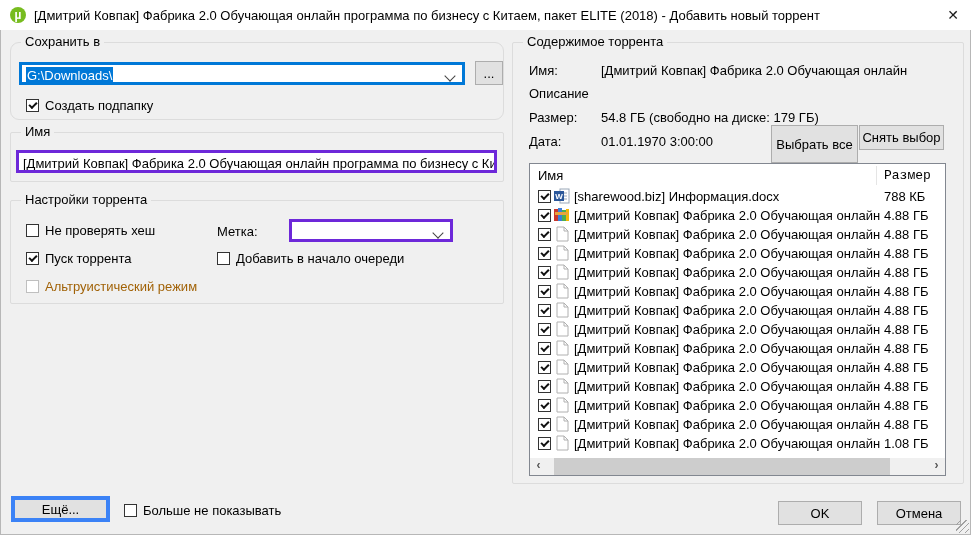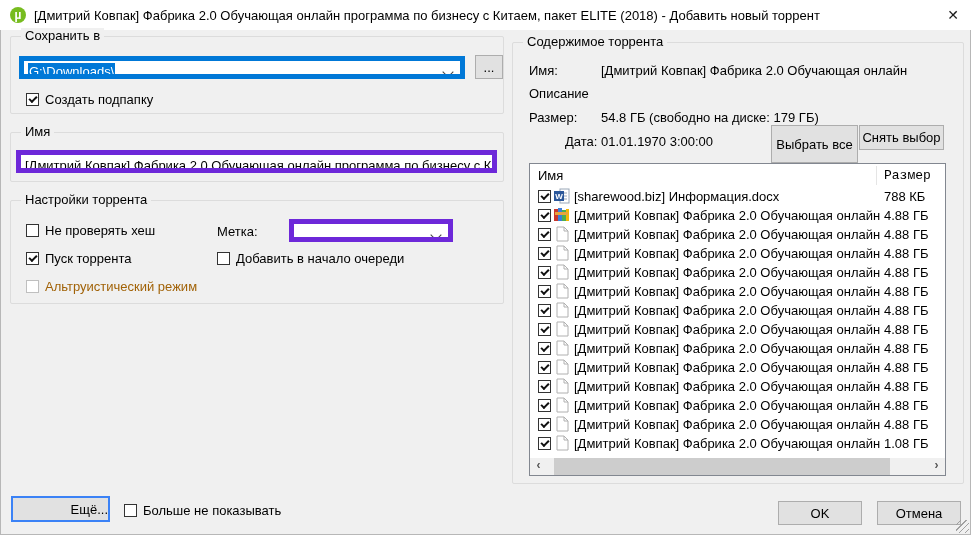--- a/index.html
+++ b/index.html
@@ -10,30 +10,30 @@
   .titlebar{position:absolute;left:0;top:0;width:100%;height:30px;background:#fff;}
   .app-icon{position:absolute;left:10px;top:7px;width:16px;height:16px;border-radius:50%;
             background:#77bc1f;color:#fff;font-weight:bold;font-size:12px;line-height:16px;text-align:center;}
   .title-text{position:absolute;left:34px;top:8px;white-space:nowrap;overflow:hidden;width:870px;}
   .close-btn{position:absolute;right:8px;top:6px;width:20px;height:18px;text-align:center;
              font-size:14px;line-height:18px;color:#1a1a1a;cursor:default;}
   
   .group{position:absolute;border:1px solid #dcdcdc;border-radius:2px;}
   .group>.glabel{position:absolute;top:-9px;left:10px;background:#f0f0f0;padding:0 4px;white-space:nowrap;}
   
-  .combo,.textbox{position:absolute;background:#fff;border:5px solid #6d28d9;height:23px;
+  .combo,.textbox{position:absolute;background:#fff;border:3px solid #6d28d9;height:23px;
                   box-sizing:border-box;line-height:21px;padding:0 4px;white-space:nowrap;overflow:hidden;}
   .combo.focused{border-color:#0078d7;}
   .combo .sel{background:#0078d7;color:#fff;padding:1px 1px;}
   .chev{position:absolute;right:8px;top:7px;width:7px;height:7px;border-left:1px solid #444;
         border-bottom:1px solid #444;transform:rotate(-45deg);}
   
   .btn{position:absolute;background:#e1e1e1;border:1px solid #adadad;box-sizing:border-box;
        text-align:center;font-size:13px;cursor:default;display:flex;align-items:center;justify-content:center;}
-  .btn.focus{border:2px solid #3b82f6;justify-content:flex-end;}
+  .btn.focus{border:4px solid #3b82f6;}
   
   .chk{position:absolute;display:flex;align-items:center;gap:6px;white-space:nowrap;cursor:default;}
   .chk .box{width:13px;height:13px;background:#fff;border:1px solid #333;box-sizing:border-box;position:relative;flex:none;}
   .chk .box.on::after{content:"";position:absolute;left:2px;top:2px;width:6px;height:3px;
                       border-left:2px solid #111;border-bottom:2px solid #111;transform:rotate(-45deg);}
   .chk.disabled{color:#a16207;}
   .chk.disabled .box{border-color:#bfbfbf;}
   
   .info-label{position:absolute;white-space:nowrap;}
   .info-value{position:absolute;white-space:nowrap;overflow:hidden;}
@@ -67,21 +67,21 @@
 <body>
 
 <div class="window">
 
   <div class="titlebar">
     <div class="app-icon">µ</div>
     <div class="title-text">[Дмитрий Ковпак] Фабрика 2.0 Обучающая онлайн программа по бизнесу с Китаем, пакет ELITE (2018) - Добавить новый торрент</div>
     <div class="close-btn">✕</div>
   </div>
 
-  <div class="group" style="left:10px;top:36px;width:492px;height:76px;">
+  <div class="group" style="left:10px;top:42px;width:492px;height:76px;border-radius:9px;">
     <span class="glabel">Сохранить в</span>
     <div class="combo focused" style="left:8px;top:19px;width:446px;">
       <span class="sel">G:\Downloads\</span>
       <span class="chev"></span>
     </div>
     <div class="btn" style="left:464px;top:18px;width:28px;height:24px;">
       <span>...</span>
     </div>
     <label class="chk" style="left:15px;top:55px;">
       <span class="box on"></span>
@@ -125,21 +125,21 @@
     <span class="glabel">Содержимое торрента</span>
 
     <span class="info-label" style="left:16px;top:20px;">Имя:</span>
     <span class="info-value" style="left:88px;top:20px;width:350px;">[Дмитрий Ковпак] Фабрика 2.0 Обучающая онлайн</span>
 
     <span class="info-label" style="left:16px;top:43px;">Описание</span>
 
     <span class="info-label" style="left:16px;top:67px;">Размер:</span>
     <span class="info-value" style="left:88px;top:67px;">54.8 ГБ (свободно на диске: 179 ГБ)</span>
 
-    <span class="info-label" style="left:16px;top:91px;margin-left:36px;">Дата:</span>
+    <span class="info-label" style="left:16px;top:91px;">Дата:</span>
     <span class="info-value" style="left:88px;top:91px;">01.01.1970 3:00:00</span>
 
     <div class="btn" style="left:258px;top:82px;width:87px;height:38px;">
       <span>Выбрать все</span>
     </div>
     <div class="btn" style="left:346px;top:82px;width:85px;height:25px;">
       <span>Снять выбор</span>
     </div>
 
     <div class="filelist">

